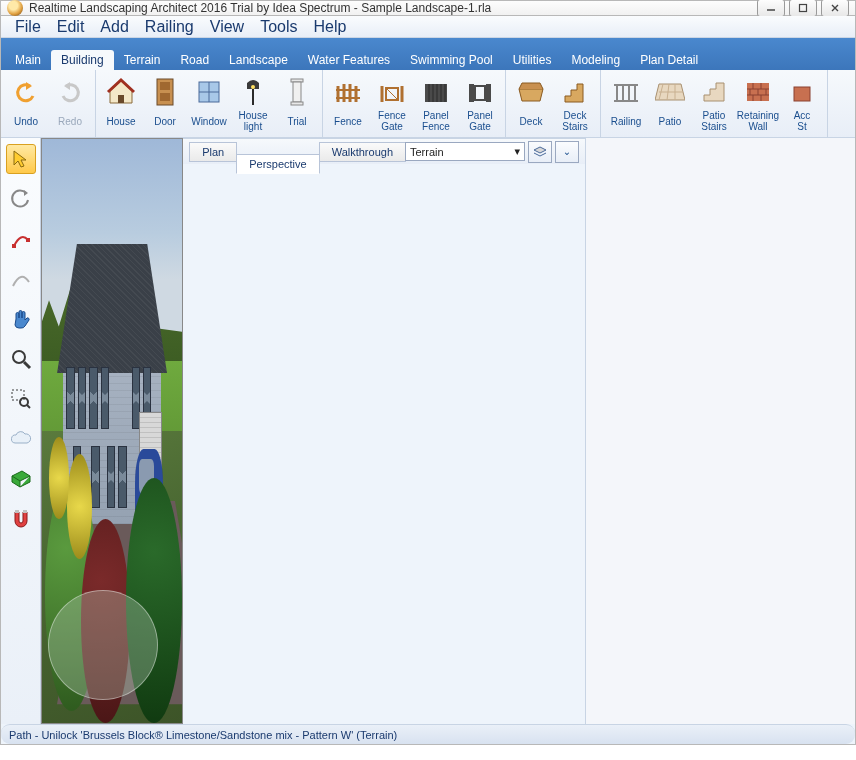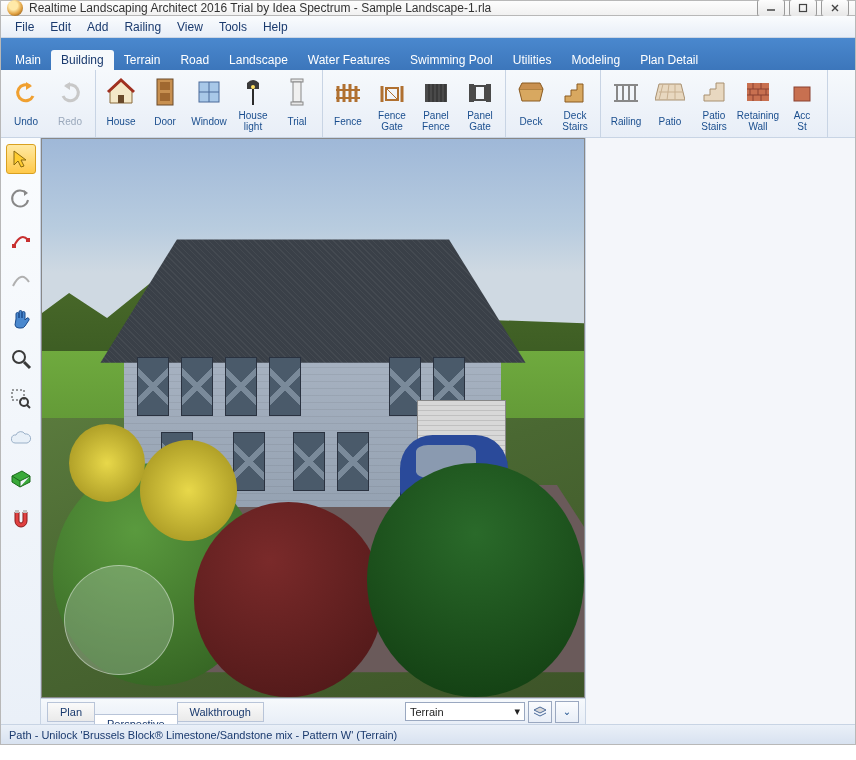--- a/index.html
+++ b/index.html
@@ -10,21 +10,21 @@
 .titlebar .app-icon { width:16px; height:16px; background: radial-gradient(circle at 40% 35%, #ffe9a8 30%, #e0a040 60%, #7a4a10 90%); border-radius:50%; margin-right:6px; flex-shrink:0;}
 .titlebar .title { flex:1; }
 .win-controls { display:flex; gap:4px; margin-left:auto; }
 .win-btn { width:28px; height:18px; border:1px solid #9a9a9a; border-radius:3px; background:linear-gradient(#fdfdfd,#e8e8e8); display:flex; align-items:center; justify-content:center; font-size:10px; color:#444; cursor:pointer;}
 .win-btn svg { width:10px; height:10px; }
 
 
 .window-body { border:1px solid #b8b8b8; border-top:none; height:729px; display:flex; flex-direction:column; background:#eef4fb; }
 
 
-.menubar { height:22px; background:linear-gradient(#fafcfe,#e8eef7); border-bottom:1px solid #ccd6e4; display:flex; align-items:center; padding:0 6px; font-size:12px; color:#1a3a6e; }
+.menubar { height:22px; background:linear-gradient(#fafcfe,#e8eef7); border-bottom:1px solid #ccd6e4; display:flex; align-items:center; padding:0 6px; font-size:16px; color:#1a3a6e; }
 .menubar span { padding:2px 8px; cursor:pointer; }
 
 
 .ribbon-tabs { height:32px; background:linear-gradient(#4a88ce,#3c76bb); display:flex; align-items:flex-end; padding:0 4px; font-size:12px; }
 .ribbon-tab { color:#fff; padding:3px 10px 3px; cursor:pointer; }
 .ribbon-tab.active { background:#f6f9fc; color:#1a3a6e; border-top-left-radius:3px; border-top-right-radius:3px; }
 
 
 .toolbar { height:68px; background:linear-gradient(#f6f9fc,#e8eef7); border-bottom:1px solid #c8d4e4; display:flex; align-items:stretch; overflow:hidden; }
 .tool-group { display:flex; border-right:1px solid #c8d4e4; padding:4px 3px 2px; }
@@ -35,21 +35,21 @@
 
 
 .content { flex:1; display:flex; min-height:0; }
 
 
 .palette { width:40px; background:linear-gradient(#fafcfe,#eaf0f8); border-right:1px solid #c8d4e4; display:flex; flex-direction:column; align-items:center; padding-top:6px; gap:10px; }
 .pal-btn { width:30px; height:30px; display:flex; align-items:center; justify-content:center; cursor:pointer; border:1px solid transparent; border-radius:3px;}
 .pal-btn.active { background:linear-gradient(#ffe9a3,#ffc94a); border-color:#d9a020; }
 
 
-.viewport-wrap { flex:1; display:flex; flex-direction:column; min-width:0; }
+.viewport-wrap { flex:1; display:flex; flex-direction:row; min-width:0; }
 .viewport { flex:1; position:relative; border:1px solid #888; margin:0; overflow:hidden; background:#6a8a4a;}
 
 .sky { position:absolute; inset:0 0 60% 0; background:linear-gradient(#9fb8d8 0%, #b8ccdf 40%, #cfd9e2 60%); }
 .ground { position:absolute; inset:50% 0 0 0; background:linear-gradient(160deg,#5a7a3d 0%, #4a6832 40%, #3d5428 100%); }
 .lawn { position:absolute; top:38%; left:0; right:0; height:22%; background:linear-gradient(#6faa3e,#5a8e32); }
 .treeline { position:absolute; top:24%; left:0; right:0; height:18%; background:linear-gradient(#4a6a2a,#3a5a22); clip-path: polygon(0 40%, 5% 20%, 12% 45%, 20% 10%, 28% 40%, 36% 15%, 45% 40%, 100% 50%, 100% 100%, 0 100%);} 
 
 
 .house { position:absolute; left:13%; top:18%; width:74%; height:48%; }
 .roof { position:absolute; left:-3%; top:0; width:106%; height:46%; background:#3a4048; clip-path: polygon(0 100%, 18% 0, 82% 0, 100% 100%);} 
@@ -83,21 +83,21 @@
 .vtab { padding:3px 12px; border:1px solid #b8c4d8; background:linear-gradient(#fafafa,#eaeaea); margin-right:-1px; cursor:pointer; color:#1a3a6e;}
 .vtab.active { background:#fff; border-bottom-color:#fff; font-weight:400;margin-top:24px;}
 .spacer{flex:1;}
 .combo{border:1px solid #9aa8c0;background:#fff;color:#222;font-size:11px;padding:2px 4px;width:120px;display:flex;align-items:center;justify-content:space-between;cursor:pointer;}
 .icon-btn{width:24px;height:22px;border:1px solid #9aa8c0;background:linear-gradient(#fafcfe,#e8eef7);margin-left:3px;display:flex;align-items:center;justify-content:center;cursor:pointer;}
 
 
 .side-panel { width:270px; background:#f4f6fa; border-left:1px solid #c8d4e4; }
 
 
-.statusbar { height:20px; background:linear-gradient(#eaf0f8,#d8e2f0); border-top:1px solid #c8d4e4; font-size:11px; color:#1a3a6e; display:flex; align-items:center; padding:0 8px;}
+.statusbar { height:20px; background:linear-gradient(#eaf0f8,#d8e2f0); border-top:1px solid #c8d4e4; font-size:11px; color:#1a3a6e; display:flex; align-items:center; padding:0 8px;border-radius:9px;}
 
 
 svg{display:block;}
 </style>
 </head>
 <body>
 
 <div class="titlebar">
   <div class="app-icon"></div>
   <div class="title">Realtime Landscaping Architect 2016 Trial by Idea Spectrum - Sample Landscape-1.rla</div>

